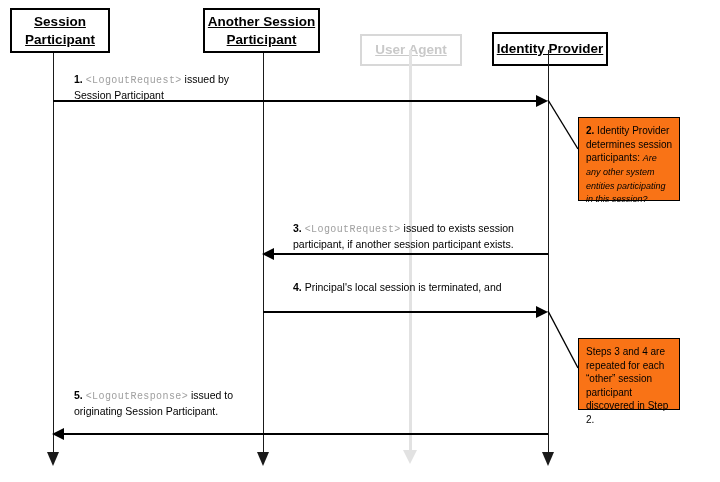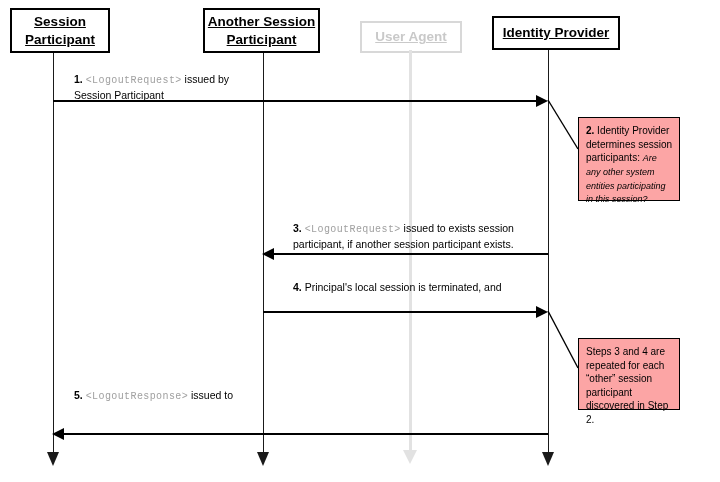--- a/index.html
+++ b/index.html
@@ -103,21 +103,21 @@
     font-size: 10px;
     letter-spacing: 0.4px;
     text-align: right;
   }
 
   
   .note-box {
     position: absolute;
     box-sizing: border-box;
     border: 1px solid #000000;
-    background: #fca5a5;
+    background: #f97316;
     padding: 6px 6px 4px 7px;
     font-size: 10px;
     line-height: 1.36;
     color: #000000;
   }
   .note-box b { font-weight: bold; }
   .note-em {
     font-style: italic;
     font-size: 9px;
     line-height: 1.3;
@@ -133,25 +133,25 @@
 <div id="canvas">
 
   <div class="actor-box" style="left:10px; top:8px; width:100px; height:45px;">
     <span class="actor-label">Session Participant</span>
   </div>
 
   <div class="actor-box" style="left:203px; top:8px; width:117px; height:45px;">
     <span class="actor-label">Another Session Participant</span>
   </div>
 
-  <div class="actor-box dim" style="left:360px; top:21px; width:102px; height:32px;">
+  <div class="actor-box dim" style="left:360px; top:34px; width:102px; height:32px;">
     <span class="actor-label">User Agent</span>
   </div>
 
-  <div class="actor-box" style="left:492px; top:16px; width:128px; height:34px;">
+  <div class="actor-box" style="left:492px; top:32px; width:116px; height:34px;">
     <span class="actor-label">Identity Provider</span>
   </div>
 
   <div class="lifeline" style="left:53px; top:53px; height:399px;"></div>
   <div class="lifeline-head" style="left:47px; top:452px;"></div>
 
   <div class="lifeline" style="left:263px; top:53px; height:399px;"></div>
   <div class="lifeline-head" style="left:257px; top:452px;"></div>
 
   <div class="lifeline dim" style="left:409px; top:50px; height:400px;"></div>
@@ -192,17 +192,18 @@
   <svg class="connector" style="left:546px; top:310px; width:40px; height:60px;">
     <line x1="2" y1="1" x2="32" y2="58" stroke="#000000" stroke-width="1.4"></line>
   </svg>
   <div class="note-box" style="left:578px; top:338px; width:102px; height:72px;">
     <span>Steps 3 and 4 are repeated for each “other” session participant discovered in Step 2.</span>
   </div>
 
   <div class="msg-text" style="left:74px; top:388px; width:240px;">
     <b>5.</b>
     <span class="code">&lt;LogoutResponse&gt;</span><span> issued to</span><br>
+    <span>originating Session Participant.</span>
   </div>
   <div class="msg-line" style="left:64px; top:433px; width:484px;"></div>
   <div class="arrow-head left" style="left:52px; top:428px;"></div>
 
 </div>
 
 </body></html>

